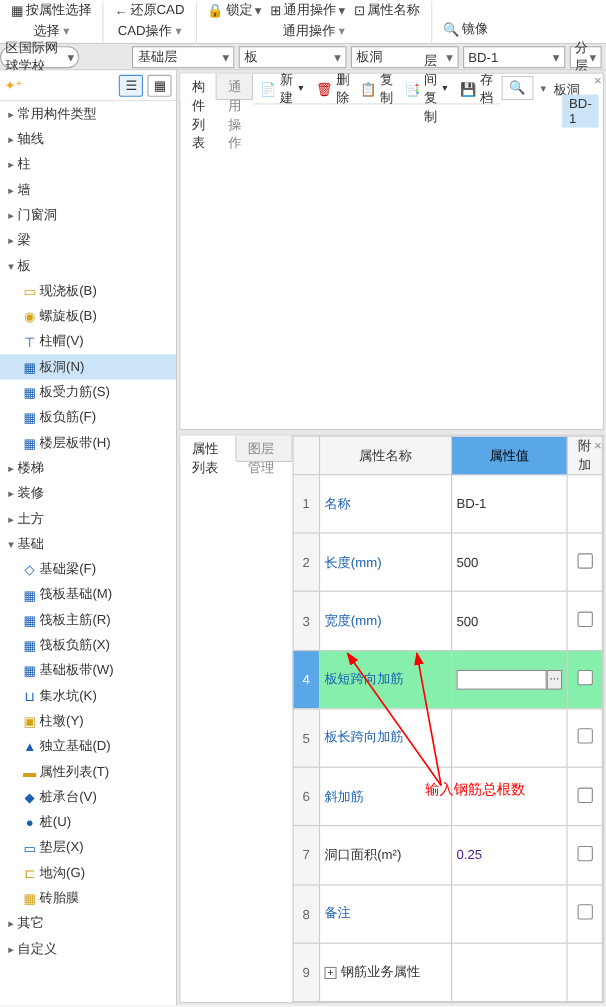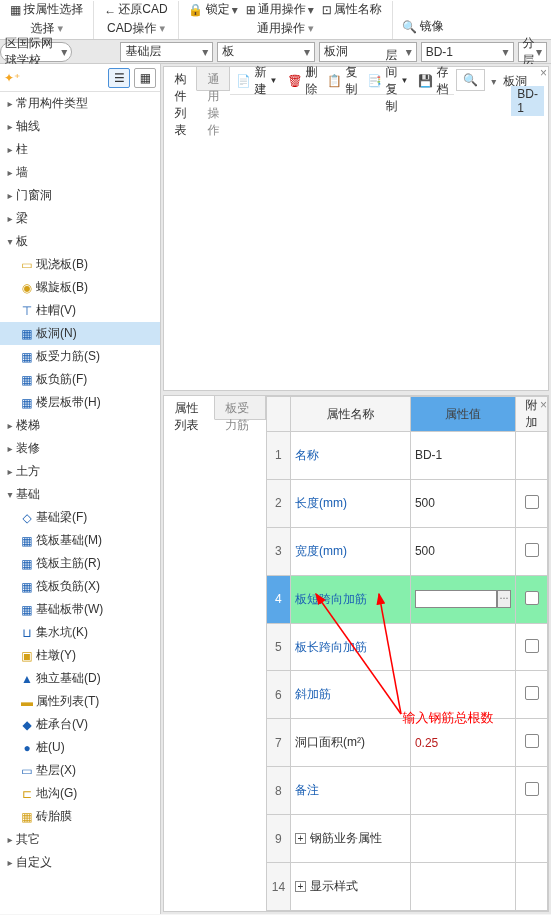--- a/index.html
+++ b/index.html
@@ -34,21 +34,21 @@
 .search{display:flex;align-items:center;border:1px solid #ccc;height:22px;margin:2px}
 .search input{flex:1;border:none;outline:none;padding:0 4px;color:#999;font-style:italic}
 .tree2{padding:4px}
 .t2n{display:flex;align-items:center;height:20px}
 .t2n .ex{width:12px;color:#666;font-size:10px}
 .t2n.child{padding-left:20px}
 .t2n.child span{background:#cce4f7;padding:1px 6px}
 .prop-table{width:100%;border-collapse:collapse}
 .prop-table th,.prop-table td{border:1px solid #ccc;height:22px;padding:0 4px;text-align:left}
 .prop-table th{background:#f5f5f5;font-weight:normal;text-align:center}
-.prop-table th.val{background:#5aa7e8;color:#404040}
+.prop-table th.val{background:#5aa7e8;color:#000000}
 .prop-table .num{width:24px;text-align:center;background:#f5f5f5;color:#666}
 .prop-table .name{width:120px;color:#1a5fb4}
 .prop-table .name.blk{color:#333}
 .prop-table .chk{width:32px;text-align:center}
 .prop-table tr.sel td{background:#86efac}
 .prop-table tr.sel .num{background:#5aa7e8;color:#fff}
 .prop-table .val-cell input{width:100%;border:1px solid #888;height:18px;padding:0 2px}
 .elps{float:right;border:1px solid #888;width:16px;text-align:center;background:#eee;font-size:9px;line-height:14px}
 .cb{width:14px;height:14px;border:1px solid #888;background:#fff;display:inline-block;border-radius:2px}
 .pls{display:inline-block;width:11px;height:11px;border:1px solid #888;text-align:center;line-height:9px;font-size:10px;margin-right:4px}
@@ -289,21 +289,21 @@
         <div class="t2n child">
             <span>BD-1</span>
           </div>
       </div>
     </div>
 
     <span class="close-x" style="top:334px">×</span>
     <div class="panel bot">
       <div class="tabs">
         <div class="tab active">属性列表</div>
-        <div class="tab">板受力筋</div>
+        <div class="tab">图层管理</div>
       </div>
       <table class="prop-table">
         <thead>
             <tr>
           <th class="num"></th>
           <th>属性名称</th>
           <th class="val">属性值</th>
           <th class="chk">附加</th>
         </tr>
           </thead>
@@ -345,49 +345,43 @@
             </tr>
             <tr>
               <td class="num">6</td>
               <td class="name">斜加筋</td>
               <td class="val-cell"><span style="color:#333"></span></td>
               <td class="chk"><span class="cb"></span></td>
             </tr>
             <tr>
               <td class="num">7</td>
               <td class="name blk">洞口面积(m²)</td>
-              <td class="val-cell"><span style="color:#b91c1c">0.25</span></td>
+              <td class="val-cell"><span style="color:#4c1d95">0.25</span></td>
               <td class="chk"><span class="cb"></span></td>
             </tr>
             <tr>
               <td class="num">8</td>
               <td class="name">备注</td>
               <td class="val-cell"><span style="color:#333"></span></td>
               <td class="chk"><span class="cb"></span></td>
             </tr>
             <tr>
               <td class="num">9</td>
               <td class="name blk"><span class="pls">+</span>钢筋业务属性</td>
-              <td class="val-cell"></td>
-              <td class="chk"></td>
-            </tr>
-            <tr>
-              <td class="num">14</td>
-              <td class="name blk"><span class="pls">+</span>显示样式</td>
               <td class="val-cell"></td>
               <td class="chk"></td>
             </tr>
           </tbody>
       </table>
     </div>
 
     <svg class="arrow-svg" style="left:0;top:330px" width="380" height="330">
       <defs>
           <marker id="ah" markerWidth="8" markerHeight="8" refX="7" refY="3" orient="auto">
             <path d="M0,0 L8,3 L0,6 Z" fill="#f00"></path>
           </marker>
         </defs>
       <line x1="240" y1="320" x2="155" y2="200" stroke="#f00" stroke-width="1.5" marker-end="url(#ah)"></line>
       <line x1="240" y1="320" x2="218" y2="200" stroke="#f00" stroke-width="1.5" marker-end="url(#ah)"></line>
     </svg>
-    <div class="anno" style="left:241px;top:645px">输入钢筋总根数</div>
+    <div class="anno" style="left:225px;top:645px">输入钢筋总根数</div>
   </div>
 </div>
 
 </body></html>

